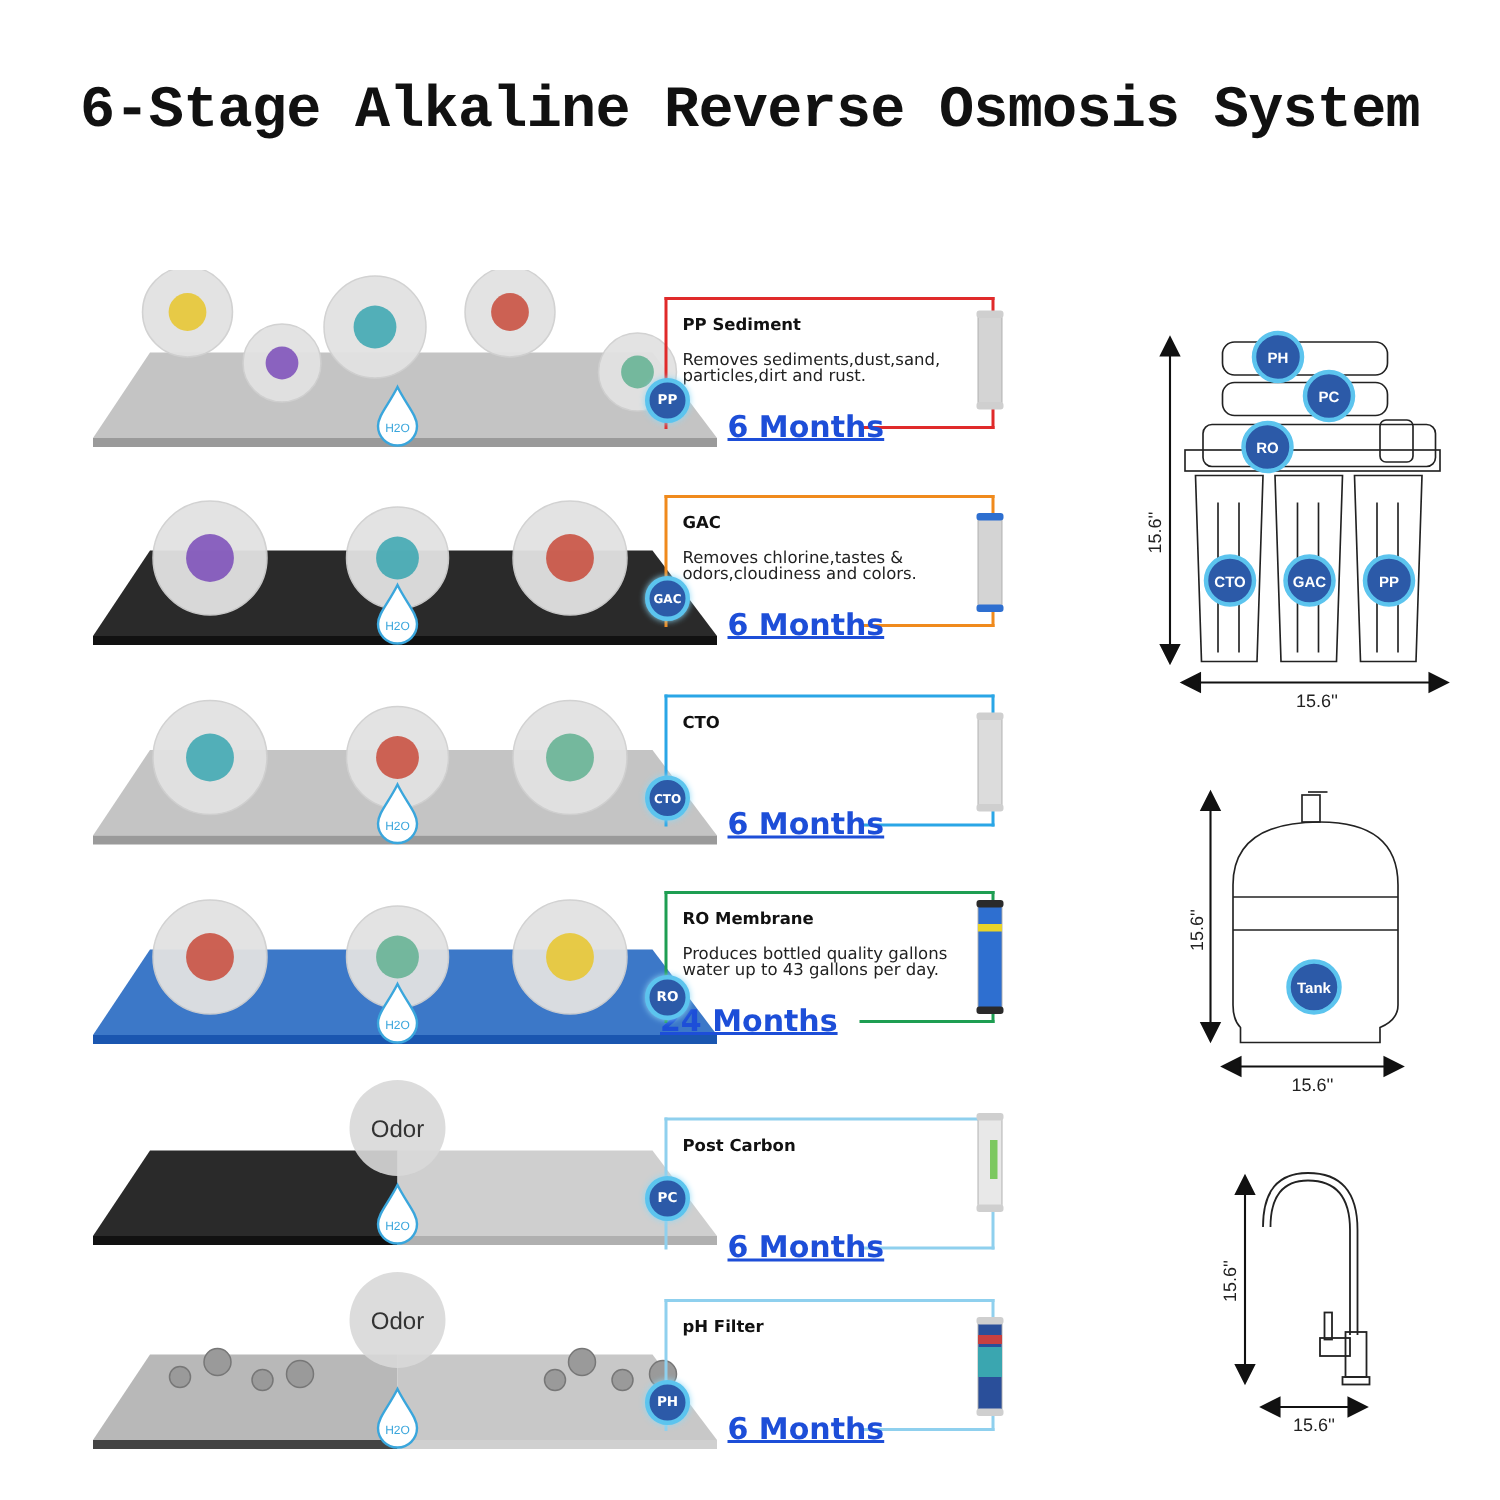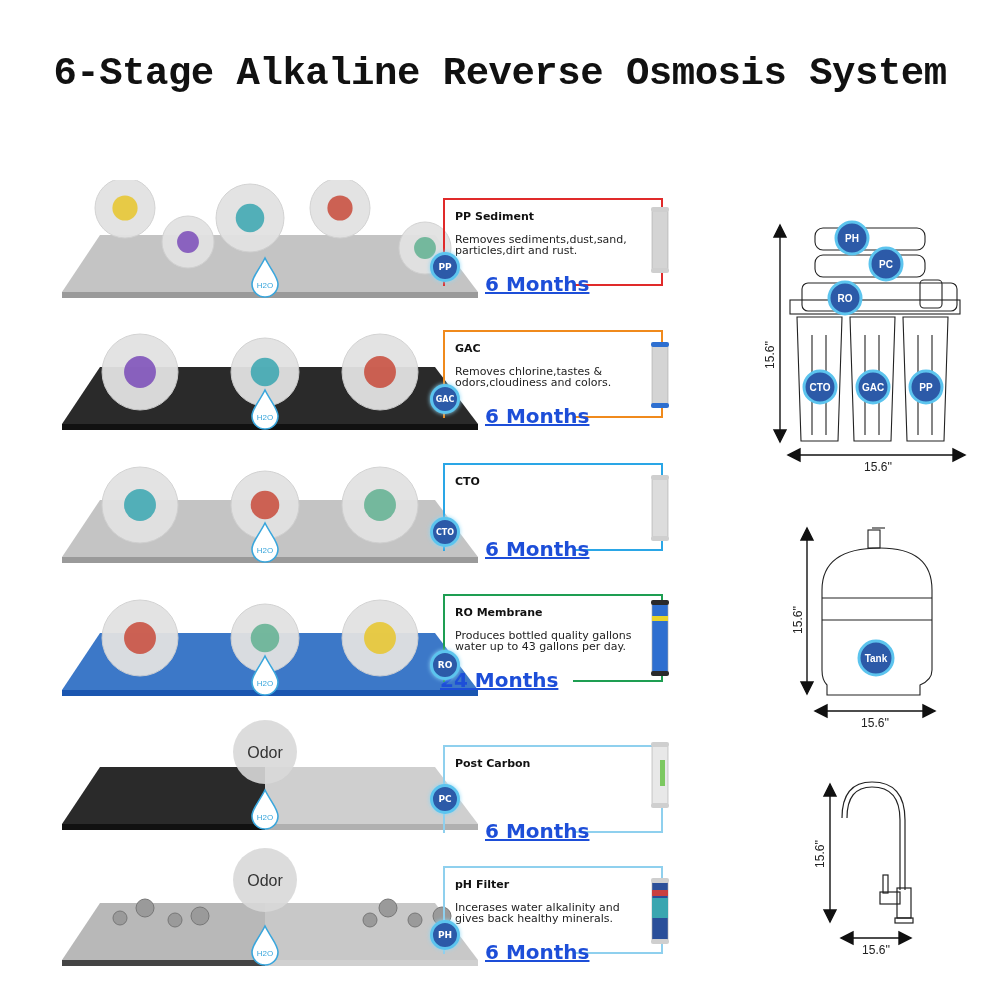--- a/index.html
+++ b/index.html
@@ -191,24 +191,20 @@
         <circle cx="382" cy="68" r="9" fill="#9a9a9a" stroke="#777"></circle>
         <circle cx="205" cy="32" r="32" fill="#d8d8d8" opacity="0.9"></circle>
         <text x="205" y="38" text-anchor="middle" font-family="Liberation Sans, sans-serif" font-size="16" fill="#333">Odor</text>
         <path d="M205,78 C199,90 192,97 192,104 A13,13 0 0 0 218,104 C218,97 211,90 205,78 Z" fill="#ffffff" stroke="#3aa6dc" stroke-width="1.6"></path>
         <text x="205" y="108" text-anchor="middle" font-family="Liberation Sans, sans-serif" font-size="8" fill="#3aa6dc">H2O</text>
       </svg>
       <div class="card" style="top: 18px;">
     <div class="frame" style="border-color:#8fd0ee"></div>
     <div class="bottomline" style="background:#8fd0ee;left:132px"></div>
     <div class="name">pH Filter</div>
-    <div class="desc">
-      <div>Incerases water alkalinity and</div>
-      <div>gives back healthy minerals.</div>
-    </div>
     <div class="months" style="">6 Months</div>
   </div>
       <div class="cart" style="left: 588px; top: 28px;"><svg width="24" height="70" viewBox="0 0 24 70">
     <rect x="4" y="4" width="16" height="62" rx="3" fill="#2a4f9a" stroke="#aaa" stroke-width="0.6"></rect>
     <rect x="3" y="2" width="18" height="5" rx="2" fill="#cfcfcf"></rect>
     <rect x="3" y="63" width="18" height="5" rx="2" fill="#cfcfcf"></rect>
 
     <rect x="4" y="14" width="16" height="6" fill="#c84040"></rect>
           <rect x="4" y="22" width="16" height="20" fill="#3aa6b0"></rect>
 

